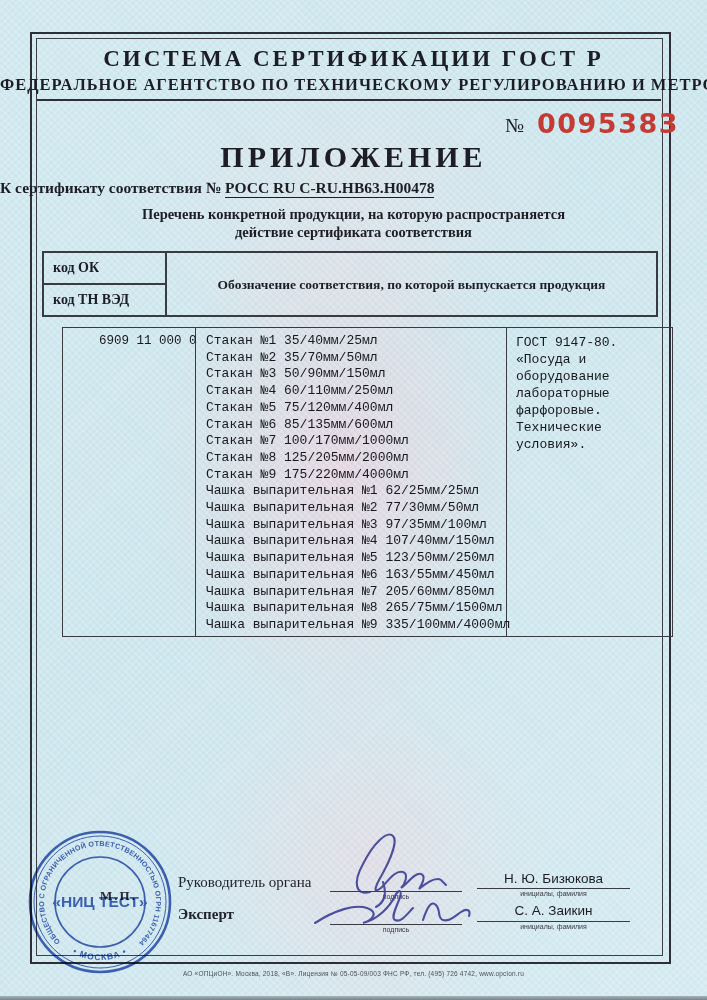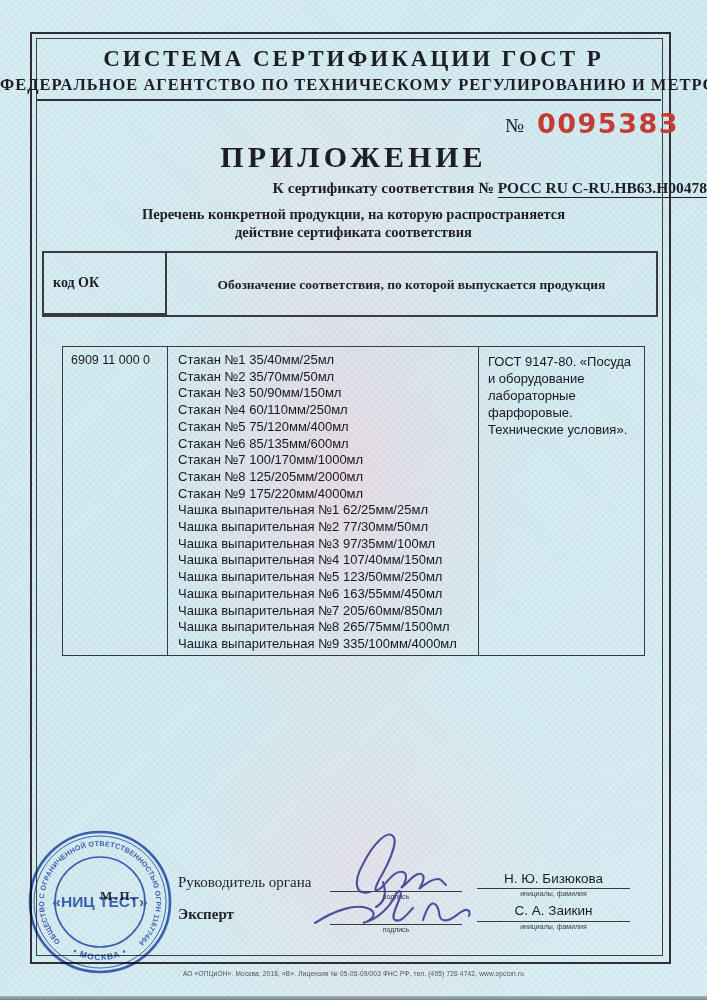--- a/index.html
+++ b/index.html
@@ -29,38 +29,38 @@
   .agency{position:absolute;left:0;top:75px;width:707px;text-align:center;white-space:nowrap;
     font-size:16.5px;font-weight:bold;letter-spacing:1px;color:#1d1d26;transform:scaleY(1.05);}
 
   .form-no-label{position:absolute;left:505px;top:114px;font-size:20px;color:#1d1d26;}
   .form-no{position:absolute;left:537px;top:108px;font-family:"DejaVu Sans", sans-serif;
     font-size:27px;font-weight:600;letter-spacing:1.5px;}
 
   .doc-type{position:absolute;left:0;top:140px;width:707px;text-align:center;
     font-size:30px;font-weight:bold;letter-spacing:4px;color:#1d1d26;}
 
-  .cert-line{position:absolute;left:0;top:179px;width:707px;text-align:right;
+  .cert-line{position:absolute;left:0;top:179px;width:707px;text-align:left;
     font-size:15.5px;font-weight:bold;color:#1d1d26;}
   .cert-line .num{border-bottom:1.5px solid #1d1d26;padding-bottom:1px;}
 
   .scope1{position:absolute;left:0;top:206px;width:707px;text-align:center;font-size:14.5px;font-weight:bold;color:#1d1d26;}
   .scope2{position:absolute;left:0;top:224px;width:707px;text-align:center;font-size:14.5px;font-weight:bold;color:#1d1d26;}
 
   .thead{position:absolute;left:42px;top:251px;width:612px;height:62px;border:2px solid #3a3a41;display:flex;background:rgba(255,255,255,0.03);}
   .thead-col1{width:121px;border-right:2px solid #3a3a41;display:flex;flex-direction:column;}
   .c1-top{flex:1;border-bottom:2px solid #3a3a41;display:flex;align-items:center;padding-left:9px;font-size:14px;font-weight:bold;color:#1d1d26;}
   .c1-bot{flex:1;display:flex;align-items:center;padding-left:9px;font-size:14px;font-weight:bold;color:#1d1d26;}
   .thead-col2{width:238px;border-right:2px solid #3a3a41;display:flex;align-items:center;justify-content:center;
     text-align:center;font-size:13.5px;font-weight:bold;color:#1d1d26;padding:0 22px;line-height:17px;}
   .thead-col3{flex:1;display:flex;align-items:center;justify-content:center;
     text-align:center;font-size:13.5px;font-weight:bold;color:#1d1d26;padding:0 10px;line-height:17px;}
 
-  .tbody{position:absolute;left:62px;top:346px;width:581px;height:308px;border:1.5px solid #3a3a41;display:flex;
-    font-family:Liberation Sans, sans-serif;color:#18181d;}
+  .tbody{position:absolute;left:62px;top:327px;width:581px;height:308px;border:1.5px solid #3a3a41;display:flex;
+    font-family:Liberation Mono, monospace;color:#18181d;padding-left:28px;}
   .tbody-col1{width:92px;border-right:1.5px solid #3a3a41;padding:6px 4px 0 8px;font-size:12.5px;white-space:nowrap;}
   .tbody-col2{width:296px;border-right:1.5px solid #3a3a41;padding:5px 4px 0 10px;}
   .tbody-col2 .product-line{font-size:13px;line-height:16.7px;white-space:nowrap;}
   .tbody-col3{flex:1;padding:6px 10px 0 9px;font-size:13px;line-height:17px;}
 
   .sig-role1{position:absolute;left:178px;top:874px;font-size:15px;font-weight:normal;color:#23232e;}
   .sig-role2{position:absolute;left:178px;top:906px;font-size:15px;font-weight:bold;color:#23232e;}
   .sigline{position:absolute;height:0;border-top:1.5px solid #3a3a41;}
   .sl1{left:330px;top:891px;width:132px;}
   .sl2{left:330px;top:924px;width:132px;}
@@ -105,20 +105,21 @@
   <div class="cert-line">
     <span>К сертификату соответствия № </span><span class="num">РОСС RU C-RU.НВ63.Н00478</span>
   </div>
 
   <div class="scope1">Перечень конкретной продукции,  на которую распространяется</div>
   <div class="scope2">действие сертификата соответствия</div>
 
   <div class="thead">
     <div class="thead-col1">
       <div class="c1-top">код ОК</div>
+      <div class="c1-bot">код ТН ВЭД</div>
     </div>
     <div class="thead-col3">Обозначение соответствия, по которой выпускается продукция</div>
   </div>
 
   <div class="tbody">
     <div class="tbody-col1">6909 11 000 0</div>
     <div class="tbody-col2">
         <div class="product-line">Стакан №1 35/40мм/25мл</div>
         <div class="product-line">Стакан №2 35/70мм/50мл</div>
         <div class="product-line">Стакан №3 50/90мм/150мл</div>

